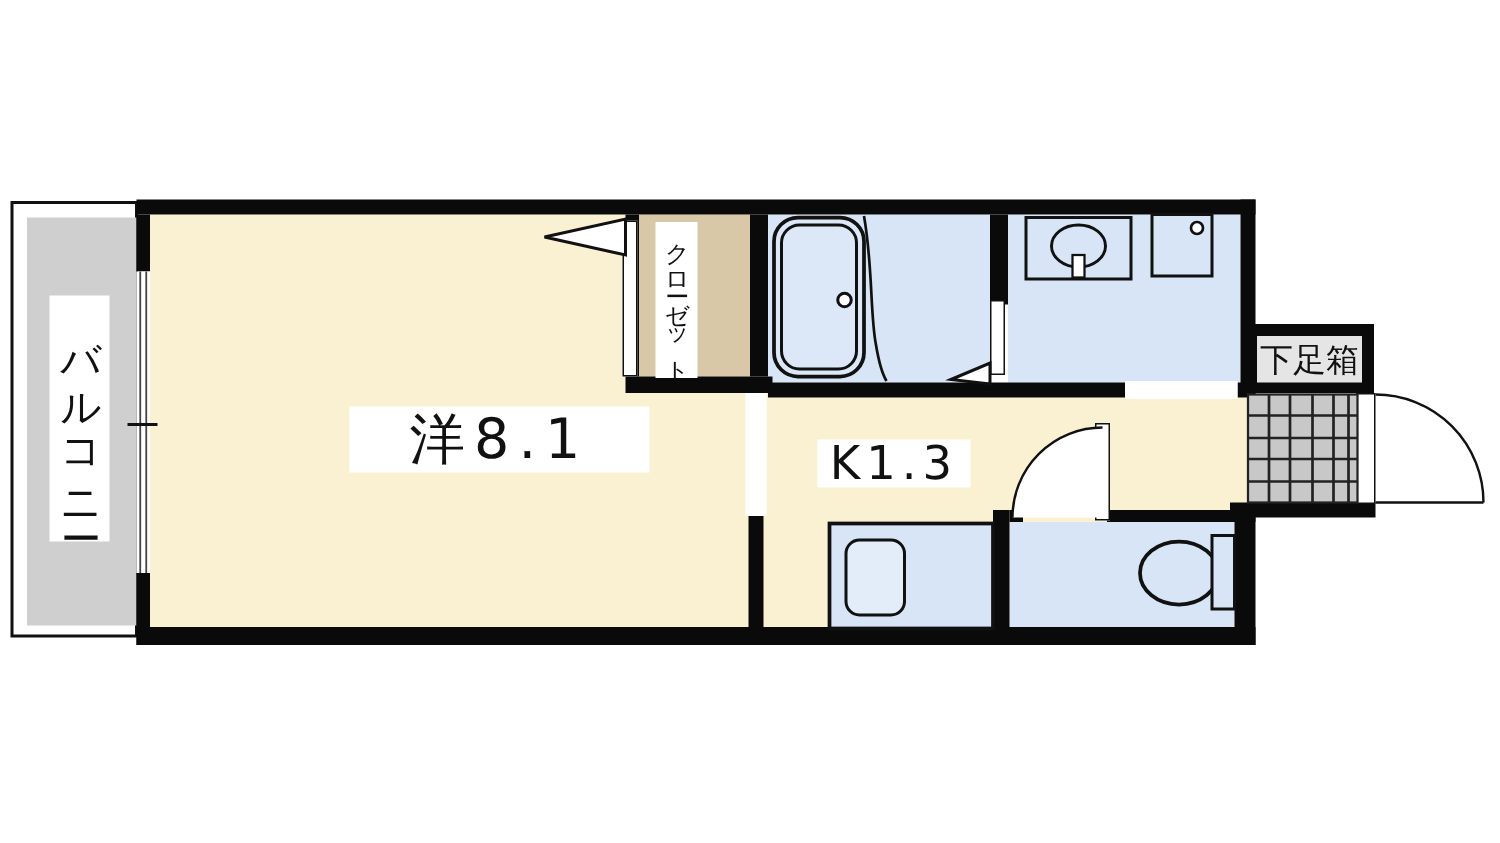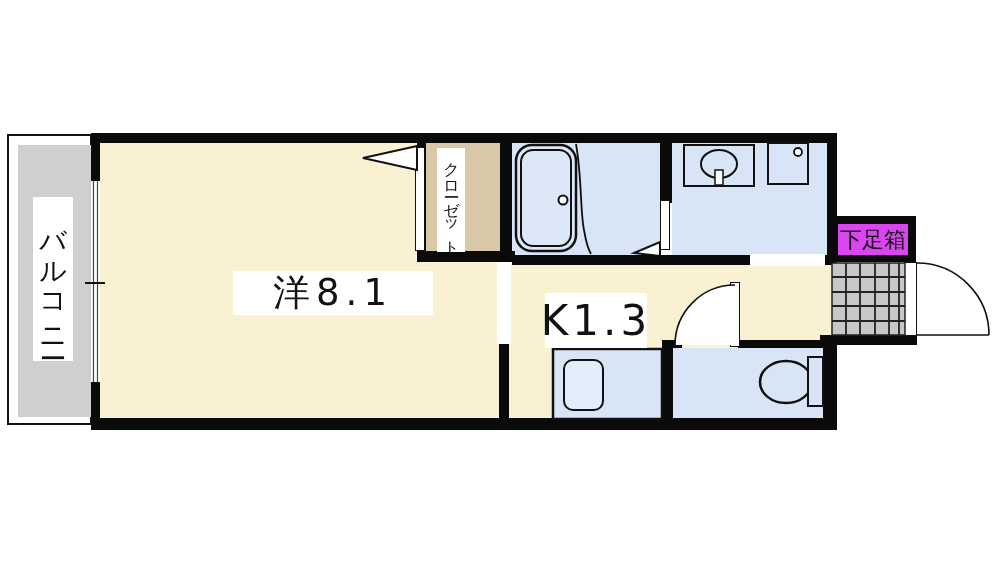--- a/index.html
+++ b/index.html
@@ -120,16 +120,16 @@
 
     <g>
       <ellipse cx="786" cy="382" rx="26" ry="21" fill="#d8e5f6" stroke="#111" stroke-width="2.5"></ellipse>
       <rect x="808" y="357" width="15" height="49" fill="#d8e5f6" stroke="#111" stroke-width="2"></rect>
     </g>
   </svg>
 
   <div class="lbl vtext" style="left:33px;top:197px;width:40px;height:164px;font-size:27px;letter-spacing:3px;">バルコニー</div>
   <div class="lbl" style="left:233px;top:271px;width:200px;height:44px;font-size:37px;letter-spacing:6px;">洋8.1</div>
   <div class="lbl vtext" style="left:437px;top:148px;width:28px;height:104px;font-size:16px;letter-spacing:1px;">クローゼット</div>
-  <div class="lbl" style="left:545px;top:293px;width:102px;height:55px;font-size:42px;letter-spacing:4px;">K1.3</div>
-  <div class="lbl" style="left:838px;top:224px;width:70px;height:31px;font-size:22px;background:#d946ef;">下足箱</div>
+  <div class="lbl" style="left:545px;top:293px;width:102px;height:32px;font-size:31px;letter-spacing:4px;">K1.3</div>
+  <div class="lbl" style="left:838px;top:224px;width:70px;height:31px;font-size:22px;background:#e5e5e5;">下足箱</div>
 
 </div>
 
 </body></html>

